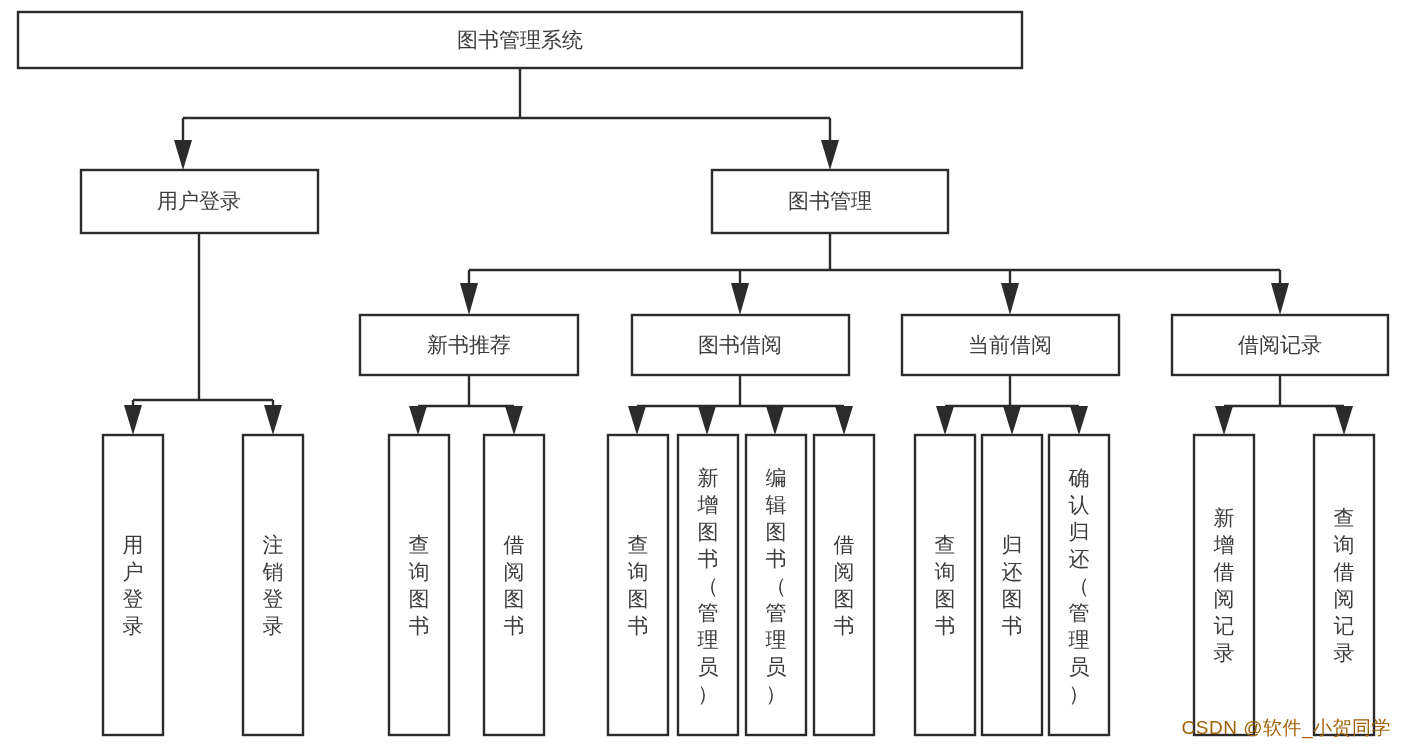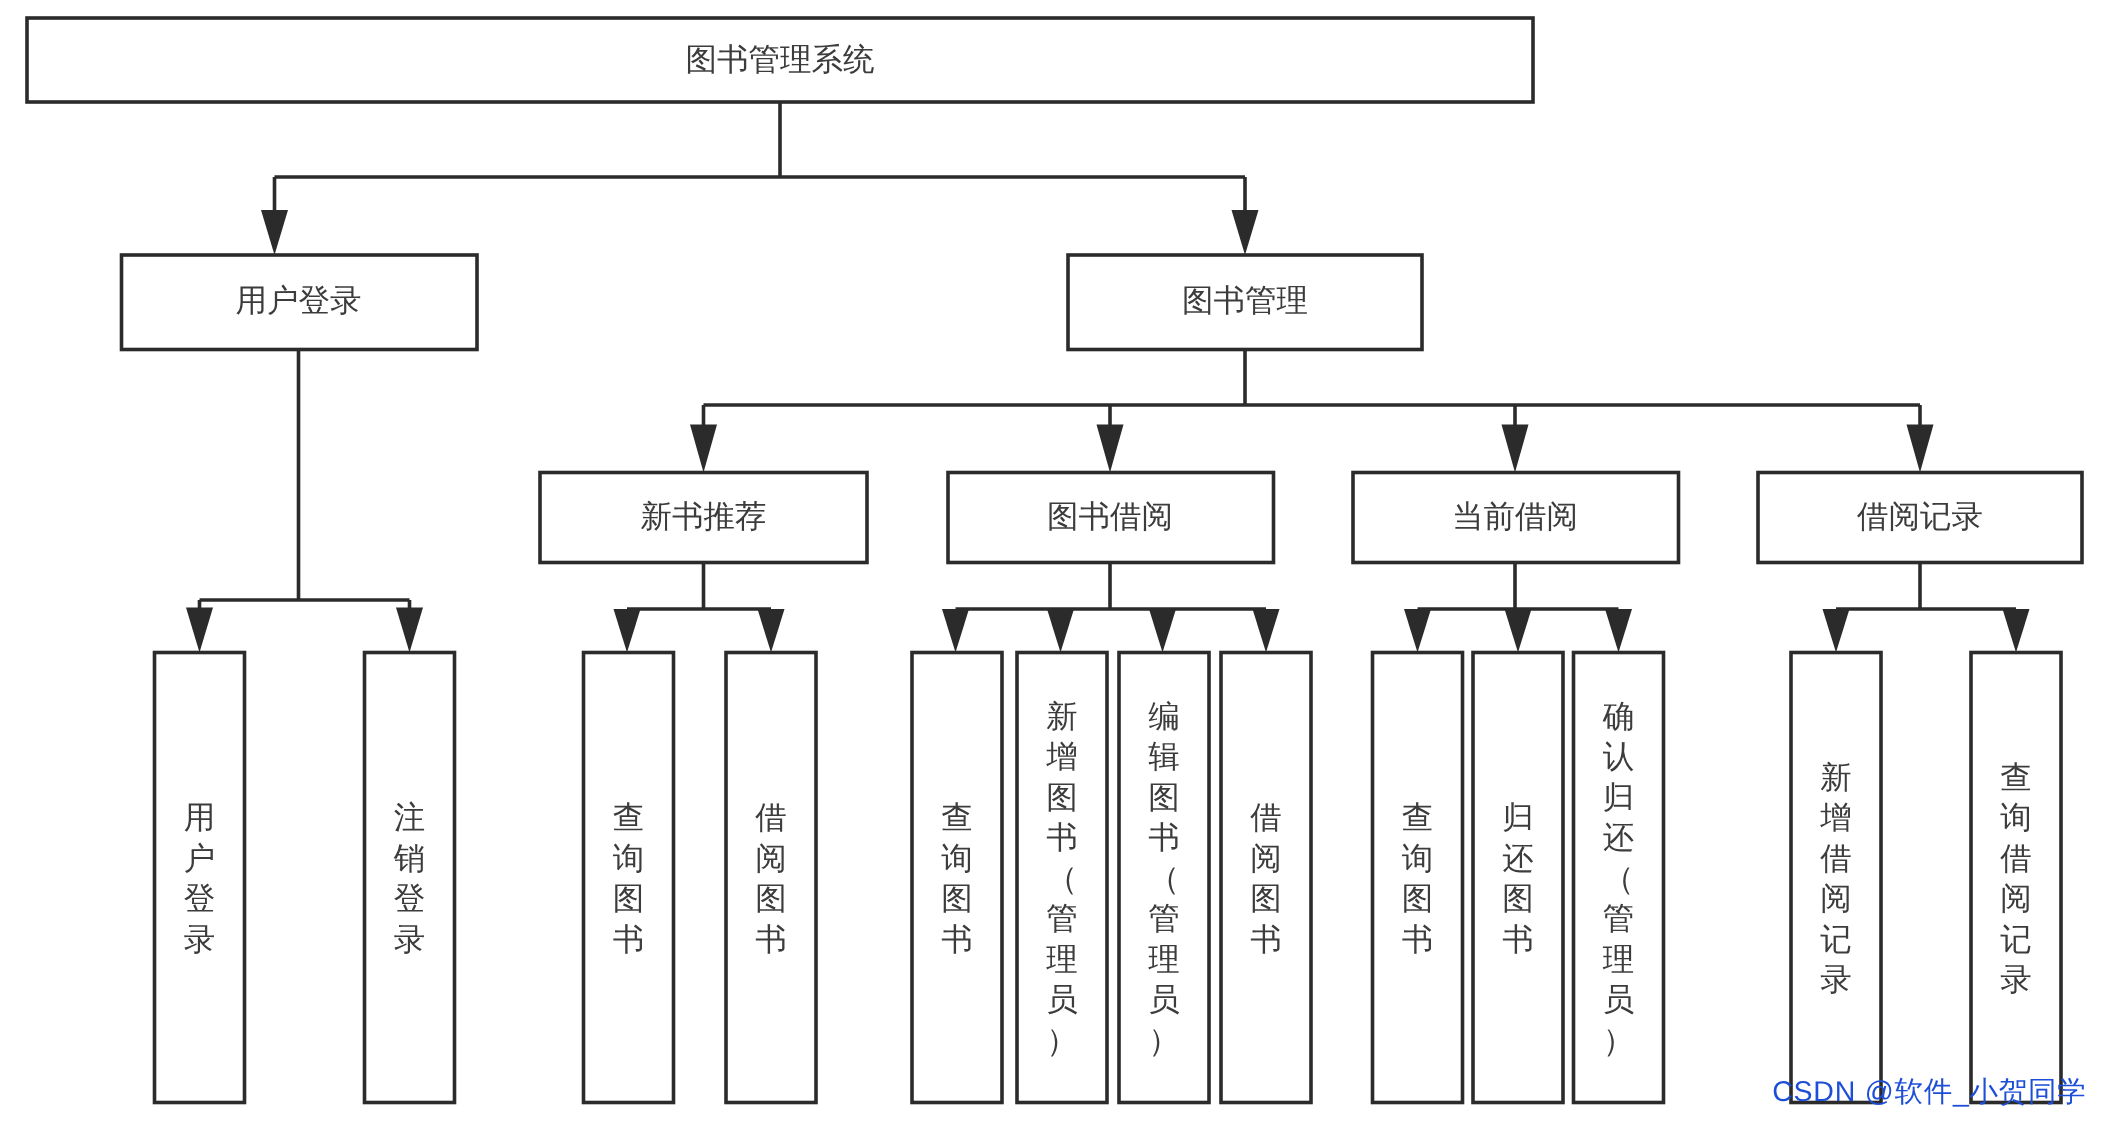--- a/index.html
+++ b/index.html
@@ -53,21 +53,21 @@
     font-size: 21px;
     fill: #3c3c3c;
     text-anchor: middle;
   }
   .watermark {
     position: absolute;
     right: 14px;
     bottom: 6px;
     font-family: "Liberation Sans", "DejaVu Sans", sans-serif;
     font-size: 19px;
-    color: #1d4ed8;
+    color: #a16207;
     letter-spacing: 0.5px;
     white-space: nowrap;
     pointer-events: none;
     text-align: center;
   }
 </style>
 </head>
 <body>
 
 <div id="diagram-root">

